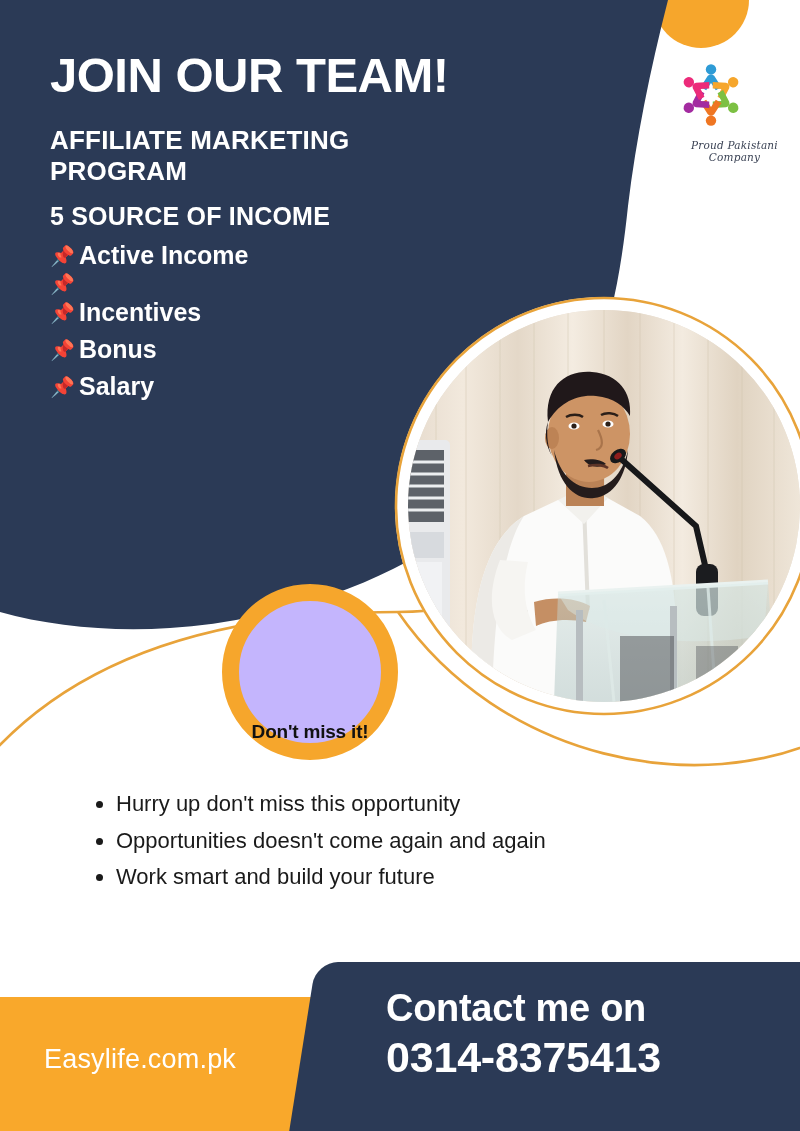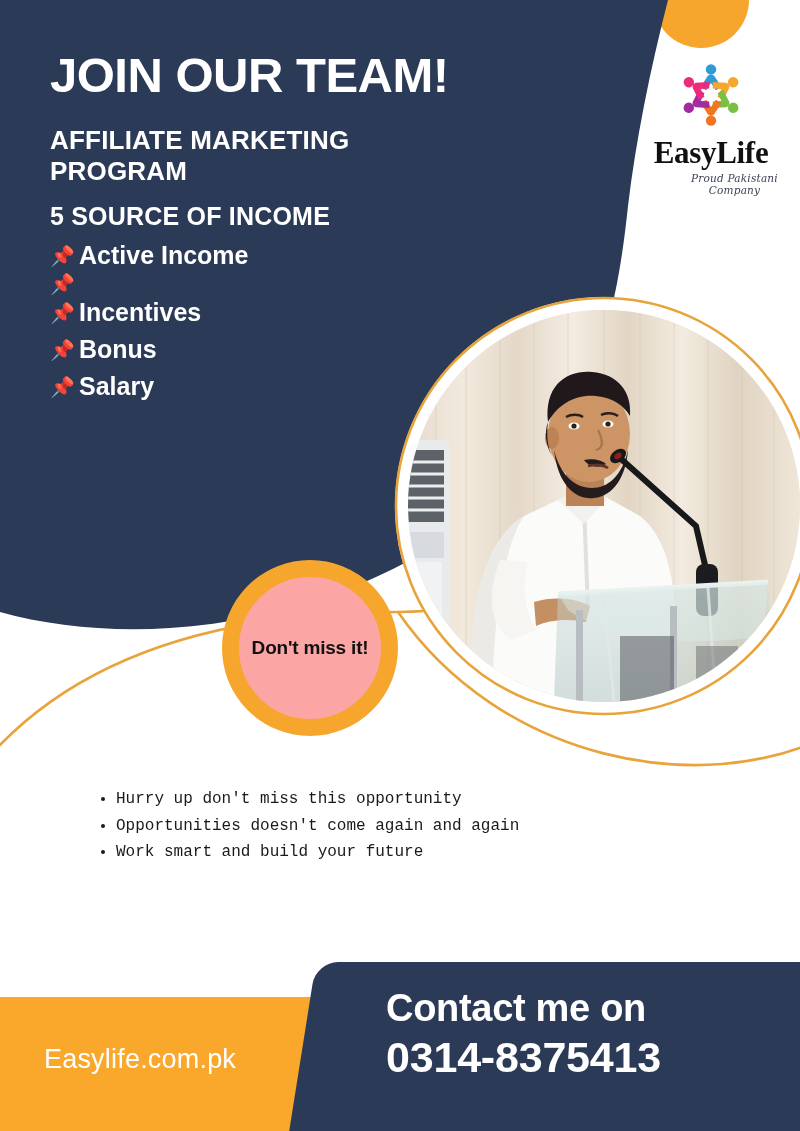--- a/index.html
+++ b/index.html
@@ -130,29 +130,29 @@
     border-radius:50%;
     overflow:hidden;
     background:#e8dfd4;
     box-shadow:0 0 0 13px #ffffff;
   }
   .photo-svg{width:392px;height:392px;display:block;}
 
   
   .bubble{
     position:absolute;
-    left:222px;top:560px;
+    left:222px;top:584px;
     width:176px;height:176px;
     border-radius:50%;
-    background:#fca5a5;
+    background:#c4b5fd;
     border:17px solid #f6a62c;
     box-sizing:border-box;
     z-index:7;
     display:flex;
-    align-items:center;
+    align-items:flex-end;
     justify-content:center;
   }
   .bubble-text{
     font-size:19px;
     font-weight:bold;
     color:#111111;
     letter-spacing:-0.2px;
   }
 
   
@@ -167,24 +167,23 @@
     font-size:19px;
     font-weight:bold;
     margin:0 0 18px 0;
   }
   .slots-list{
     margin:0;
     padding:0 0 0 28px;
     list-style:disc;
   }
   .slots-list li{
-    font-size:16px;
+    font-size:22px;
     line-height:1.67;
     color:#1a1a1a;
-    font-family:Liberation Mono, monospace;
   }
 
   
   .orange-band{
     position:absolute;
     left:0;top:997px;
     width:800px;height:134px;
     background:#f9a82b;
     z-index:4;
   }
@@ -302,21 +301,20 @@
         <g transform="rotate(240)">
           <circle cx="0" cy="-32" r="6.5" fill="#a32ba0"></circle>
           <path d="M -13 -10 L -4 -24 Q 0 -28 4 -24 L 13 -10 L 6 -6 L 0 -15 L -6 -6 Z" fill="#a32ba0"></path>
         </g>
         <g transform="rotate(300)">
           <circle cx="0" cy="-32" r="6.5" fill="#ec2b7a"></circle>
           <path d="M -13 -10 L -4 -24 Q 0 -28 4 -24 L 13 -10 L 6 -6 L 0 -15 L -6 -6 Z" fill="#ec2b7a"></path>
         </g>
       </g>
     </svg>
-    <div class="logo-name">EasyLife</div>
     <div class="logo-tag">Proud Pakistani Company</div>
   </div>
 
   <div class="photo-ring">
     <div class="photo-circle">
       <svg class="photo-svg" viewBox="0 0 392 392">
         <defs>
           <linearGradient id="curtain" x1="0" y1="0" x2="1" y2="0">
             <stop offset="0%" stop-color="#e6dbcd"></stop>
             <stop offset="14%" stop-color="#f2e9dd"></stop>

